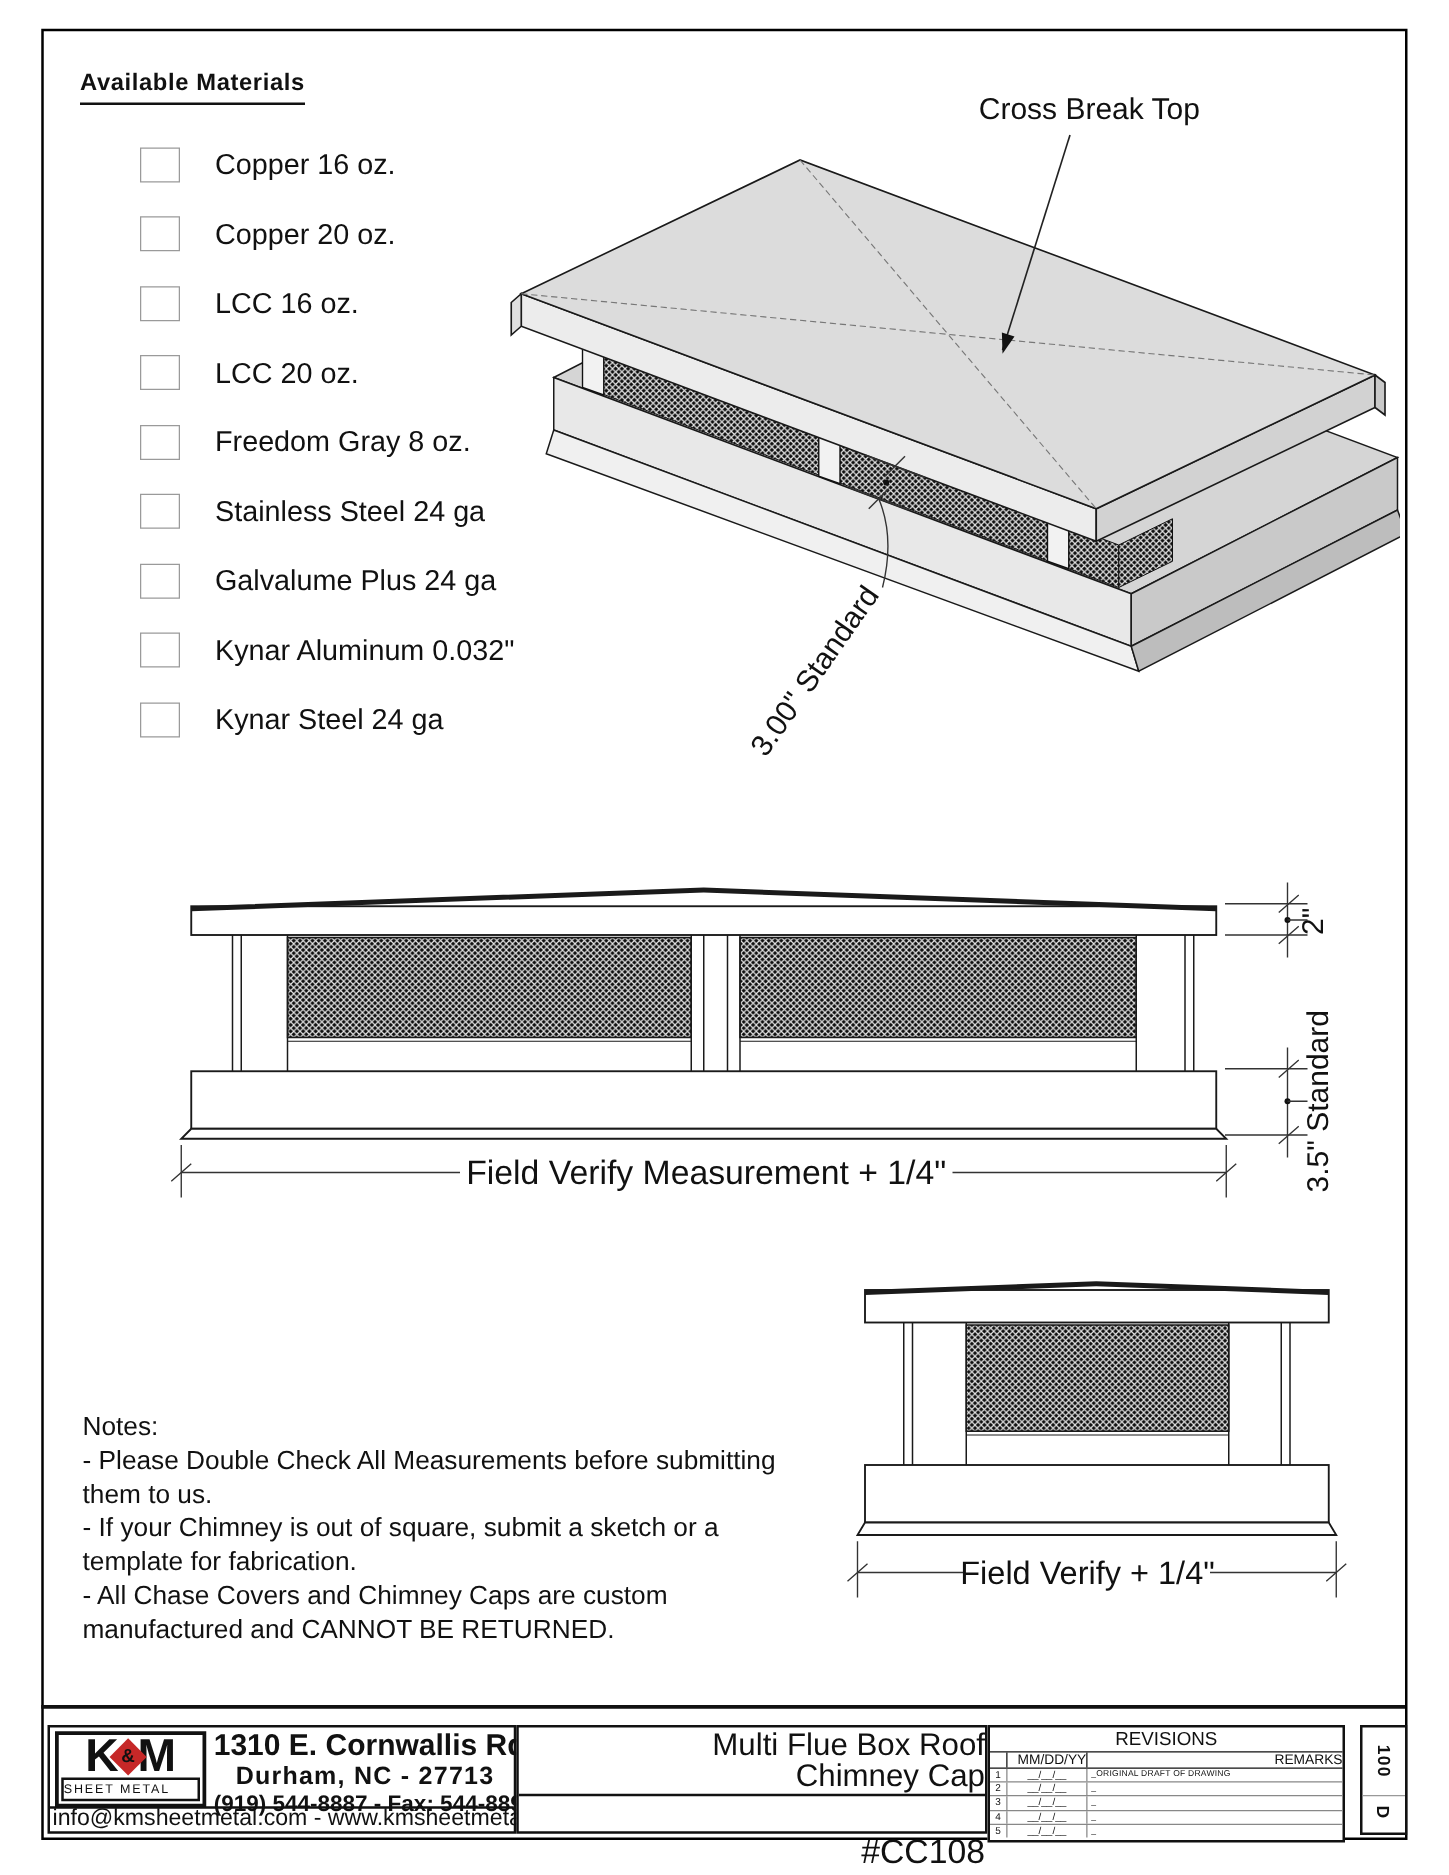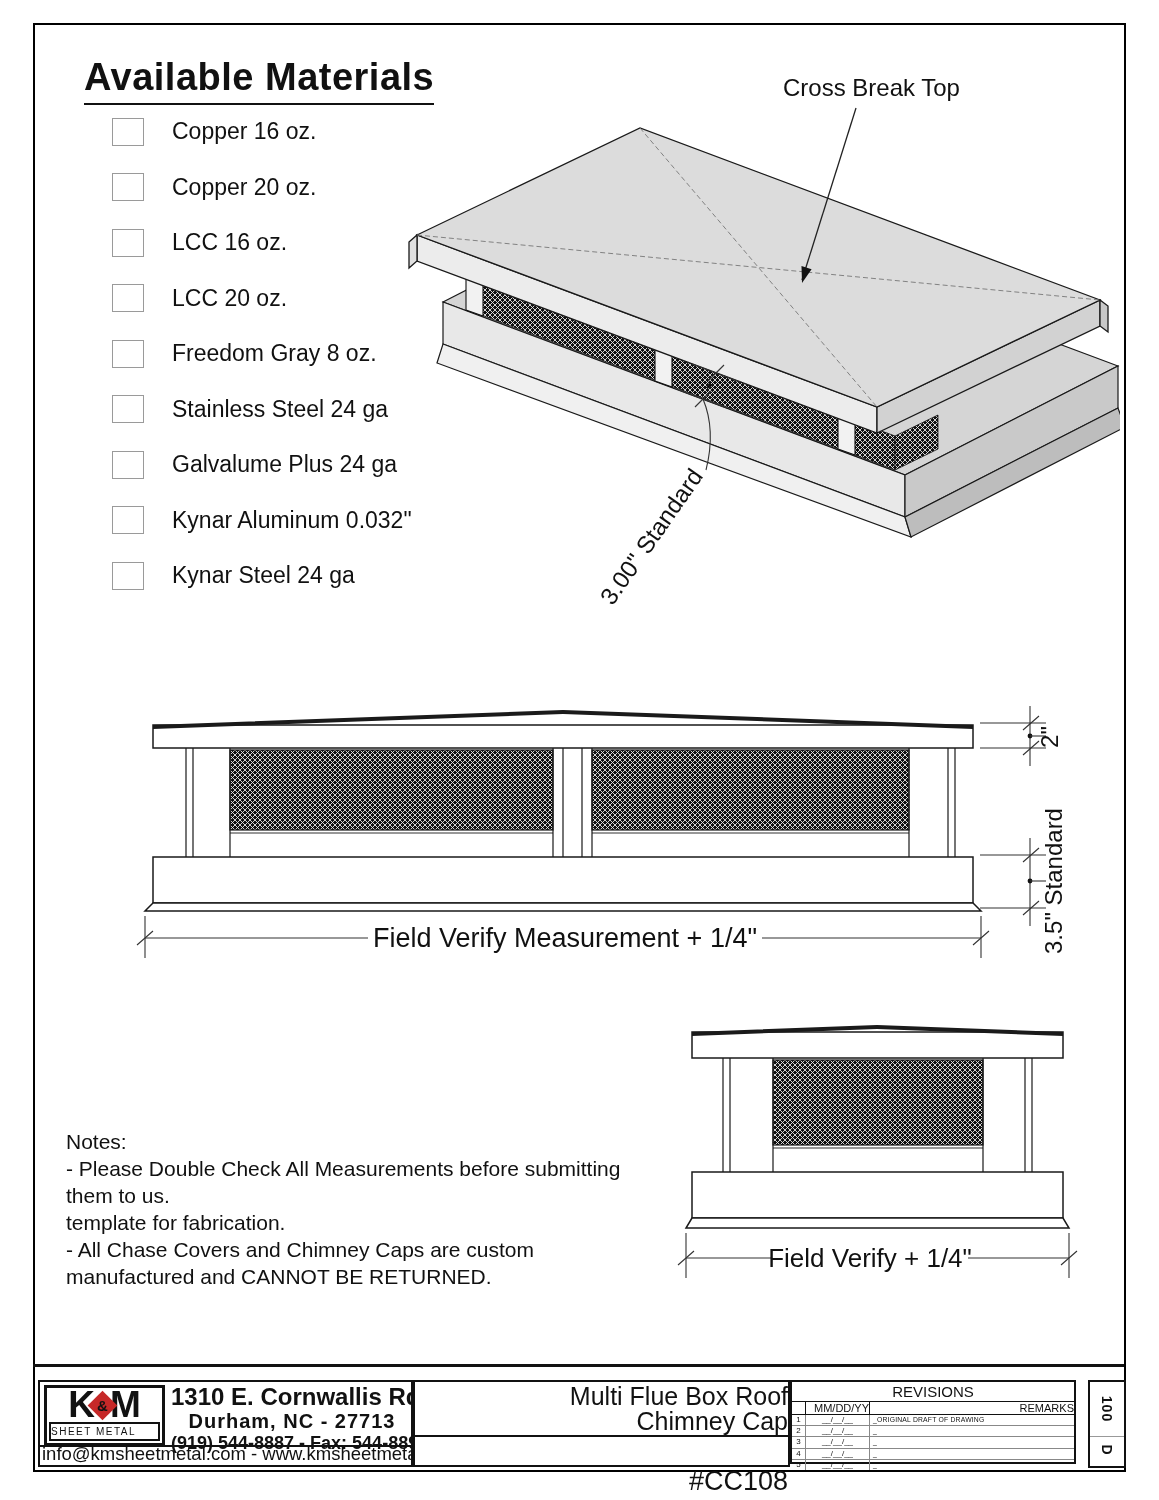--- a/index.html
+++ b/index.html
@@ -3,21 +3,21 @@
 <meta charset="utf-8">
 <style>
   html,body{margin:0;padding:0;background:#fff;}
   #sheet{position:relative;width:1159px;height:1500px;background:#fff;overflow:hidden;
          font-family:"Liberation Sans","DejaVu Sans",sans-serif;color:#111;}
   
   .frame{position:absolute;left:33px;top:23px;width:1089px;height:1445px;border:2.5px solid #000;}
   .tb-topline{position:absolute;left:33px;top:1364px;width:1091px;height:3px;background:#111;}
 
   
-  .mat-title{position:absolute;left:84px;top:56px;font-size:38px;font-weight:bold;
+  .mat-title{position:absolute;left:64px;top:56px;font-size:19px;font-weight:bold;
              border-bottom:2.5px solid #111;padding-bottom:4px;letter-spacing:.5px;}
   .mat-list{position:absolute;left:112px;top:118px;}
   .mat-row{display:flex;align-items:center;height:27px;margin-bottom:28.5px;}
   .cb{width:30px;height:26px;border:1.5px solid #9a9a9a;background:#fff;flex:0 0 auto;}
   .mat-label{font-size:23px;margin-left:28px;white-space:nowrap;}
 
   
   .iso-label{position:absolute;left:783px;top:74px;font-size:24px;white-space:nowrap;}
 
   
@@ -45,21 +45,21 @@
   .addr-l3{font-size:18px;font-weight:bold;white-space:nowrap;line-height:18px;}
   .tb-left-div{position:absolute;left:0;right:0;top:63px;height:2px;background:#111;}
   .contact{position:absolute;left:2px;bottom:0px;width:100%;font-size:18.5px;white-space:nowrap;}
 
   .tb-center{left:413px;top:1380px;width:377px;height:87px;text-align:right;}
   .prod-top{position:absolute;top:0;left:0;right:0;height:51px;padding-top:2px;}
   .prod-l1,.prod-l2{font-size:25px;line-height:25px;}
   .tb-center-div{position:absolute;left:0;right:0;top:53px;height:2px;background:#111;}
   .prod-code{position:absolute;top:56px;left:0;right:0;font-size:27px;margin-top:28px;}
 
-  .tb-rev{left:790px;top:1380px;width:286px;height:84px;font-weight:normal;}
+  .tb-rev{left:790px;top:1380px;width:286px;height:94px;font-weight:normal;}
   .rev-title{height:19px;line-height:19px;text-align:center;font-size:15px;border-bottom:1.5px solid #111;}
   .rev-sub{display:grid;grid-template-columns:14px 64px 1fr;height:12px;border-bottom:1px solid #111;}
   .rev-sub div{border-right:1px solid #111;font-size:11px;line-height:12px;text-align:right;}
   .rev-sub div:last-child{border-right:none;}
   .rev-row{display:grid;grid-template-columns:14px 64px 1fr;height:10.2px;border-bottom:1px solid #888;}
   .rev-row:last-child{border-bottom:none;}
   .rev-row div{border-right:1px solid #888;font-size:8px;line-height:10px;text-align:center;overflow:hidden;}
   .rev-row div:last-child{border-right:none;text-align:left;padding-left:3px;font-size:6.8px;letter-spacing:.2px;}
 
   .tb-side{left:1088px;top:1380px;width:38px;height:88px;}
@@ -230,20 +230,21 @@
       <path d="M686,1258 H772 M968,1258 H1069"></path>
       <path d="M678,1265 L694,1251 M1061,1265 L1077,1251"></path>
     </g>
     <text x="870" y="1267" text-anchor="middle" font-size="26">Field Verify + 1/4"</text>
   </svg>
 
   <div class="notes">
     <div>Notes:</div>
     <div> - Please Double Check All Measurements before submitting</div>
     <div>them to us.</div>
+    <div> - If your Chimney is out of square, submit a sketch or a</div>
     <div>template for fabrication.</div>
     <div> - All Chase Covers and Chimney Caps are custom</div>
     <div>manufactured and CANNOT BE RETURNED.</div>
   </div>
 
   <div class="tb-topline"></div>
 
   <div class="tbox tb-left">
     <div class="logo-box">
       <div class="km-row">

